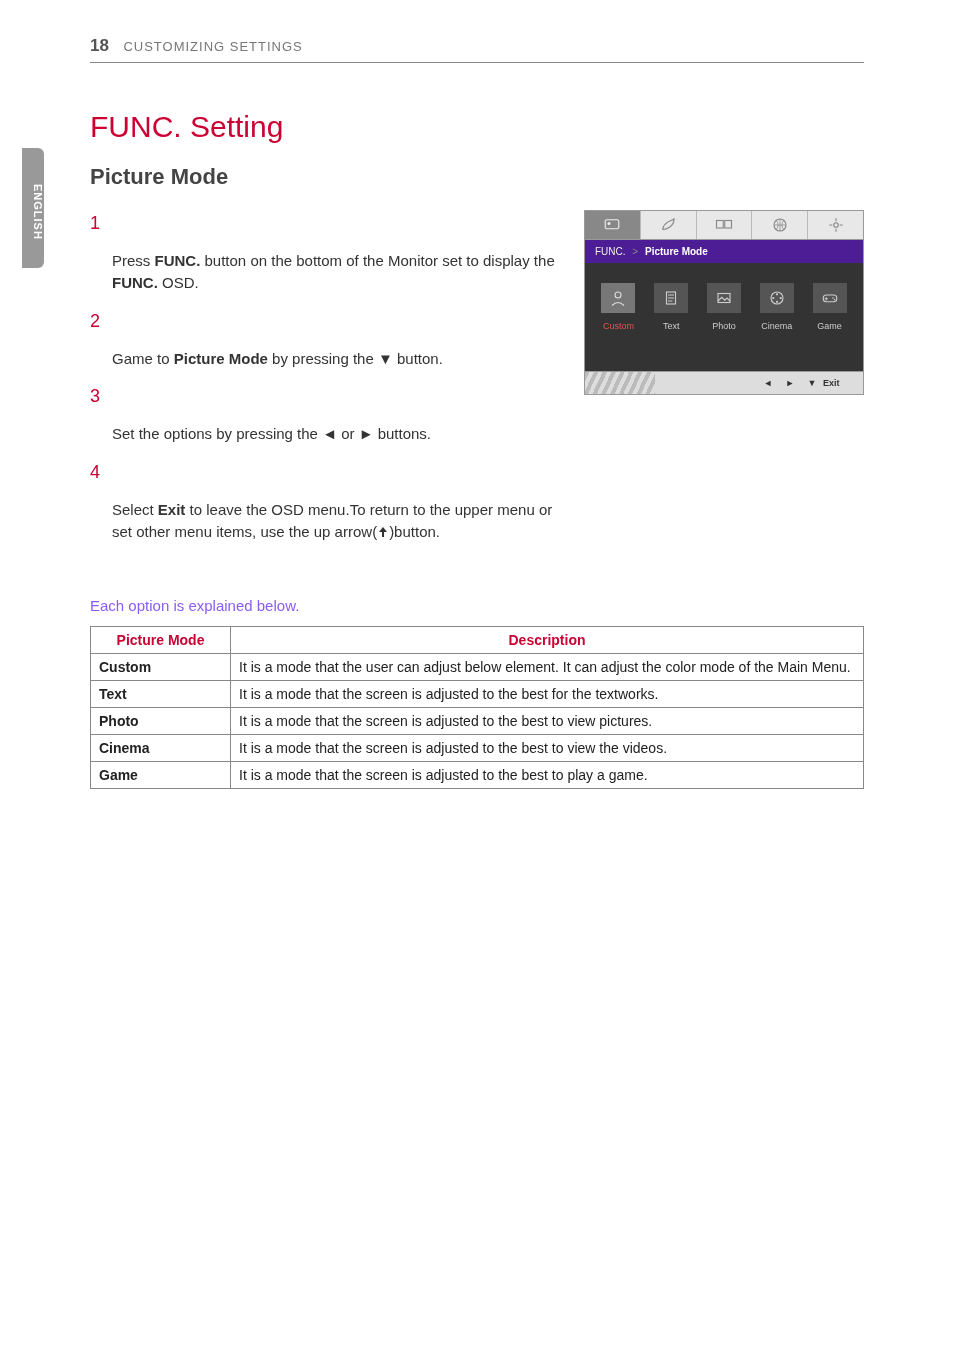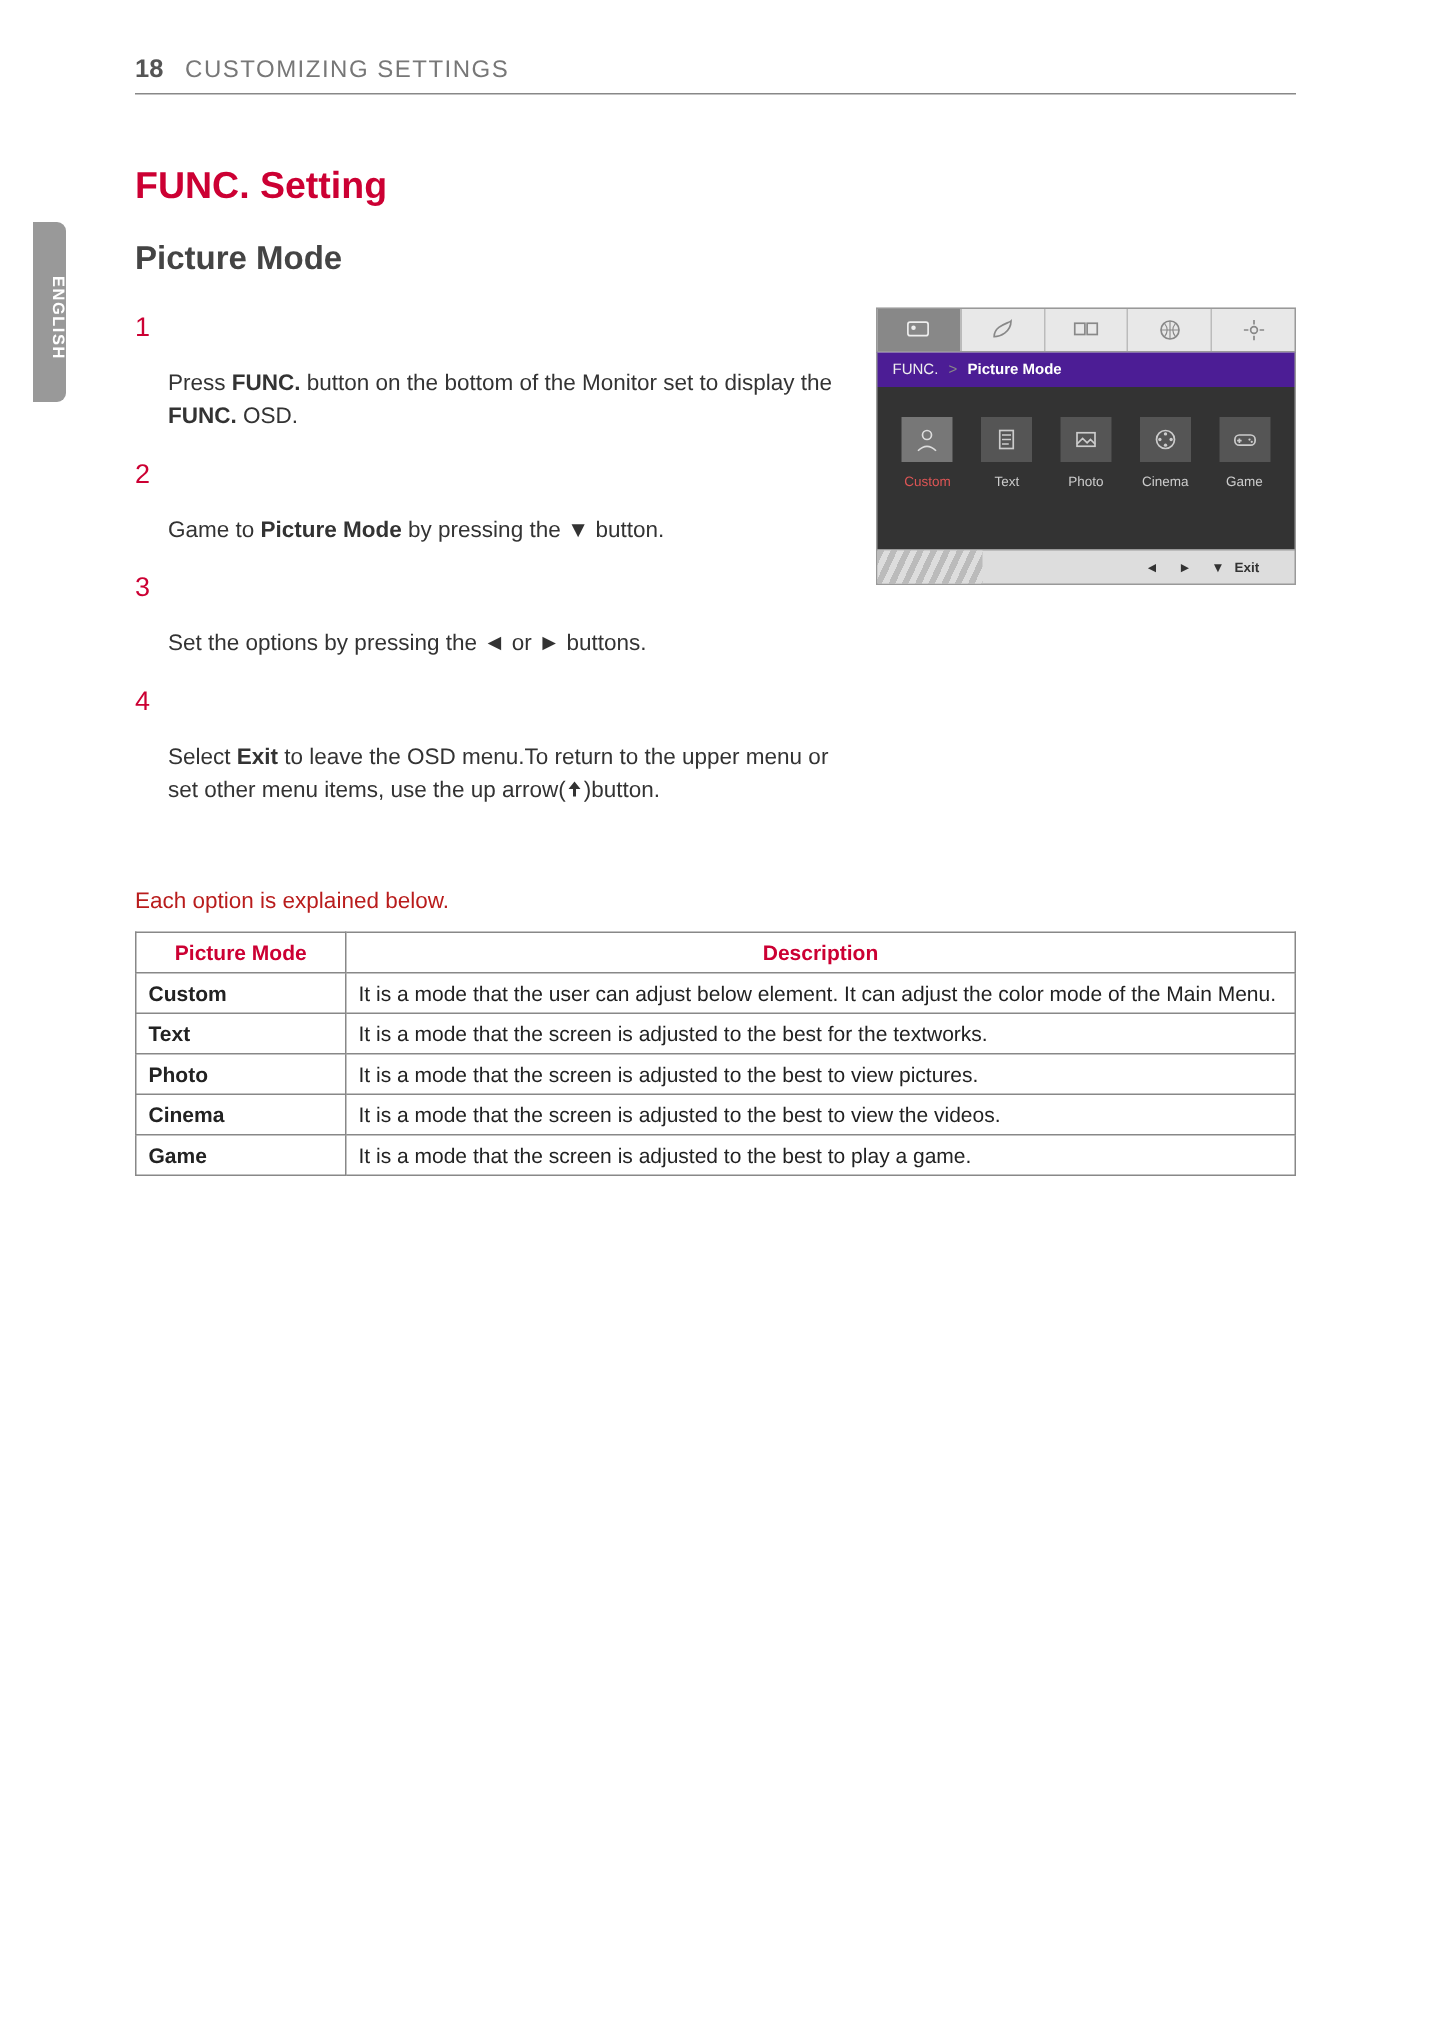--- a/index.html
+++ b/index.html
@@ -30,31 +30,31 @@
   }
   .header {
     position: absolute;
     top: 36px;
     left: 90px;
     right: 90px;
     border-bottom: 1px solid #888;
     padding-bottom: 6px;
   }
   .header .pg { font-weight: bold; font-size: 17px; color:#555; }
-  .header .ttl { font-size: 16px; color:#777; letter-spacing:1px; margin-left:10px;}
+  .header .ttl { font-size: 13px; color:#777; letter-spacing:1px; margin-left:10px;}
   .content {
     position: absolute;
     top: 110px;
     left: 90px;
     right: 90px;
   }
   h1.func {
     color: #c03;
-    font-size: 25px;
-    font-weight: bold;
+    font-size: 30px;
+    font-weight: normal;
     margin-bottom: 20px;
   }
   h2.sub {
     color: #444;
     font-size: 22px;
     font-weight: bold;
     margin-bottom: 20px;
   }
   .cols { display: flex; gap: 24px; }
   .left { flex: 1; }
@@ -78,21 +78,21 @@
   .osd-opts{ display:flex; gap:6px; justify-content:space-between;}
   .osd-opt{ flex:1; text-align:center; color:#ccc; font-size:9px;}
   .osd-opt .ic{ width:34px;height:30px;background:#555; margin:0 auto 8px; display:flex;align-items:center;justify-content:center;}
   .osd-opt.sel .ic{ background:#777;}
   .osd-opt.sel { color:#d55;}
   .osd-footer{ display:flex; background:#ddd; height:24px; border:1px solid #999; align-items:center; font-size:9px; color:#333;}
   .osd-footer .hatch{ width:70px; height:100%; background:repeating-linear-gradient(115deg,#bbb 0 4px,#ddd 4px 8px);}
   .osd-footer .sp{ flex:1;}
   .osd-footer .btn{ width:22px; text-align:center;}
   .osd-footer .exit{ width:40px; font-weight:bold;}
-  .below{ margin-top:40px; font-size:15px; color:#b91c1c;}
+  .below{ margin-top:40px; font-size:15px; color:#8b5cf6;}
   table.opts { width:100%; border-collapse:collapse; margin-top:12px; font-size:14px;}
   table.opts th, table.opts td{ border:1px solid #888; padding:5px 8px; text-align:left;}
   table.opts th{ color:#c03; font-weight:bold; text-align:center; background:#fff;}
   table.opts td.k{ font-weight:bold; width:140px;}
 </style>
 </head>
 <body>
 
 <div class="side-tab">ENGLISH</div>
 

